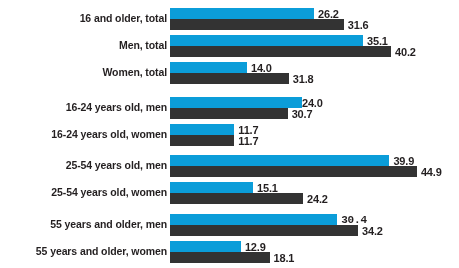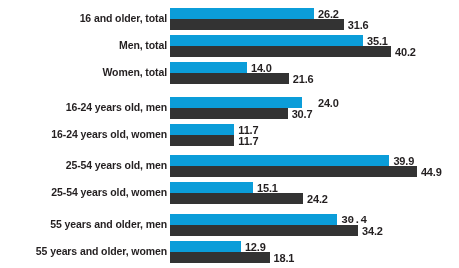--- a/index.html
+++ b/index.html
@@ -125,30 +125,30 @@
       </div>
       <div class="cat-row" style="top: 62px;">
         <div class="cat-label" style="top: 4px;">Women, total</div>
         <div class="bars-wrap">
           <div class="bar-line">
             <div class="bar s1979" style="width: 77px;"></div>
             <span class="bar-value" style="left: 81px;">14.0</span>
           </div>
           <div class="bar-line">
             <div class="bar s1998" style="width: 118.8px;"></div>
-            <span class="bar-value" style="left: 122.8px;">21.6</span>
+            <span class="bar-value" style="left: 122.8px;">31.8</span>
           </div>
         </div>
       </div>
       <div class="cat-row" style="top: 97px;">
         <div class="cat-label" style="top: 4px;">16-24 years old, men</div>
         <div class="bars-wrap">
           <div class="bar-line">
             <div class="bar s1979" style="width: 132px;"></div>
-            <span class="bar-value" style="left: 148px; text-align: right;">24.0</span>
+            <span class="bar-value" style="left: 132px; text-align: right;">24.0</span>
           </div>
           <div class="bar-line">
             <div class="bar s1998" style="width: 117.7px;"></div>
             <span class="bar-value" style="left: 121.7px;">30.7</span>
           </div>
         </div>
       </div>
       <div class="cat-row" style="top: 124px;">
         <div class="cat-label" style="top: 4px;">16-24 years old, women</div>
         <div class="bars-wrap">

